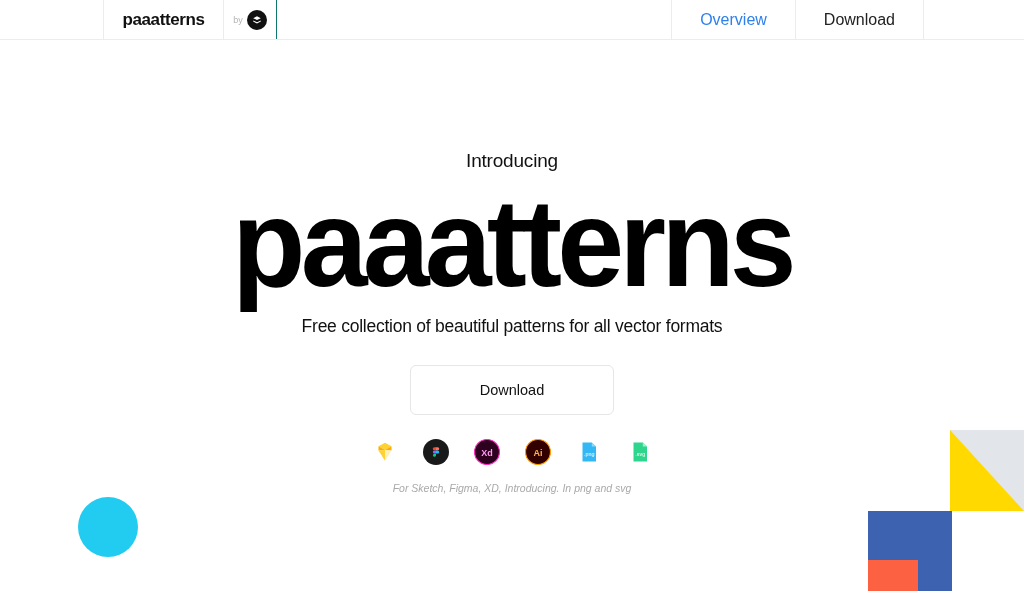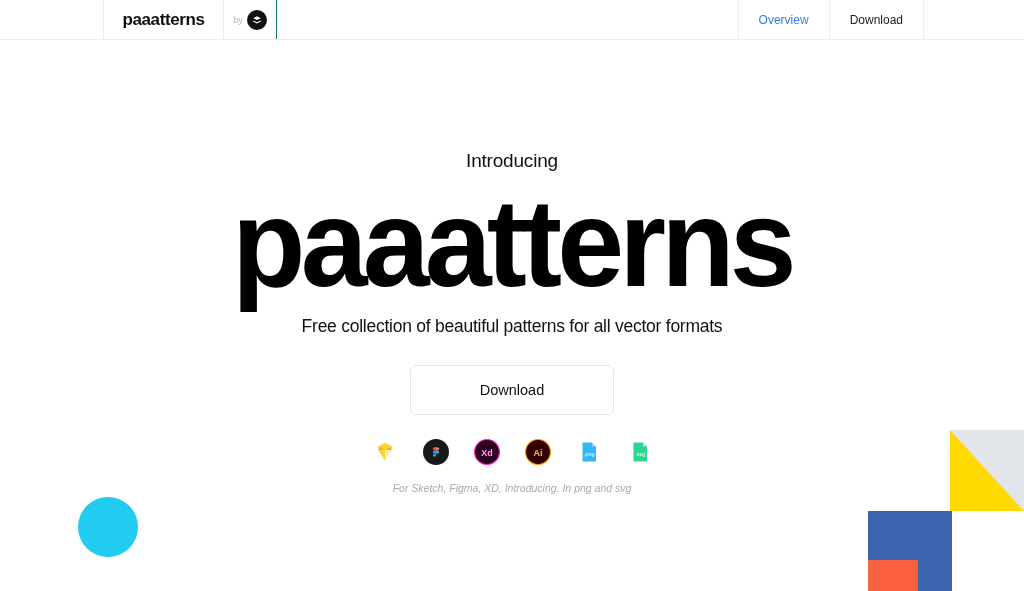--- a/index.html
+++ b/index.html
@@ -68,25 +68,25 @@
   .by-badge svg { display: block; }
 
   .nav-spacer { flex: 1 1 auto; }
 
   .nav-group {
     display: flex;
     align-items: stretch;
     margin-right: 100px;
   }
   .nav-item {
-    padding: 0 20px;
-    display: flex;
-    align-items: center;
-    justify-content: center;
-    font-size: 12px;
+    padding: 0 28px;
+    display: flex;
+    align-items: center;
+    justify-content: center;
+    font-size: 16px;
     color: #222222;
     border-left: 1px solid #ececec;
     cursor: pointer;
     white-space: nowrap;
   }
   .nav-item:last-child {
     border-right: 1px solid #ececec;
   }
   .nav-item.active { color: #2f80ed; }
 

